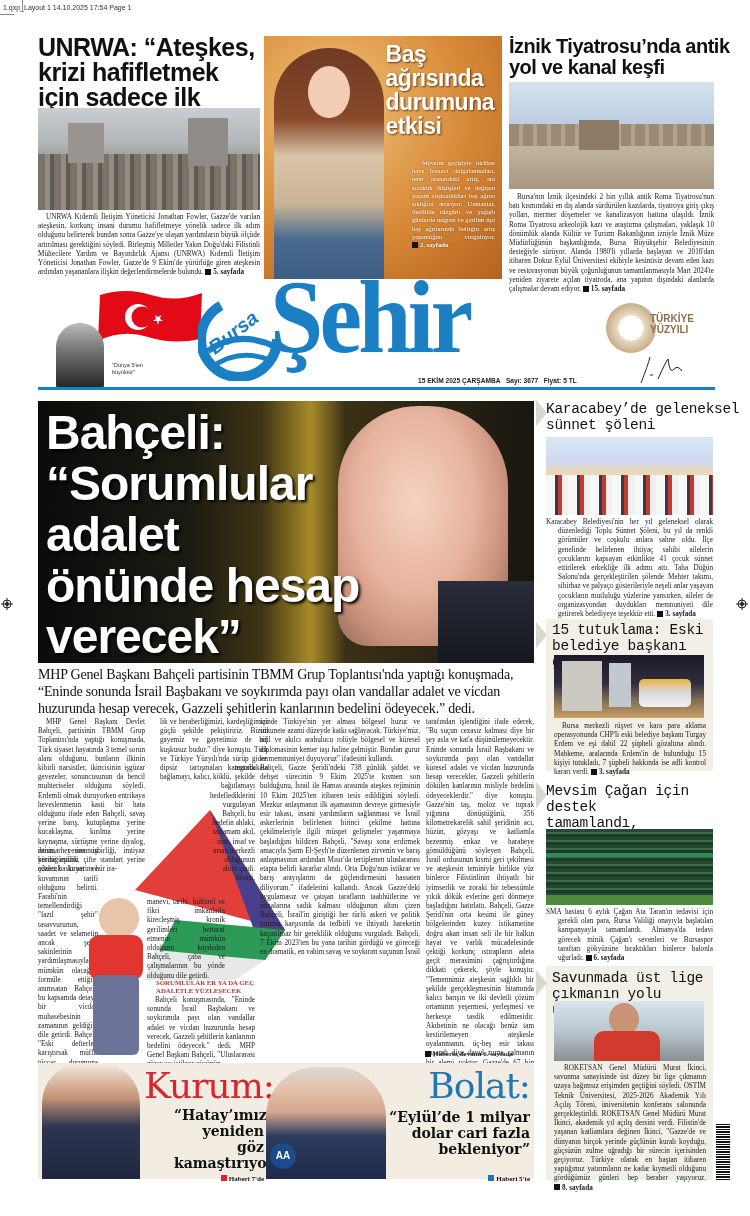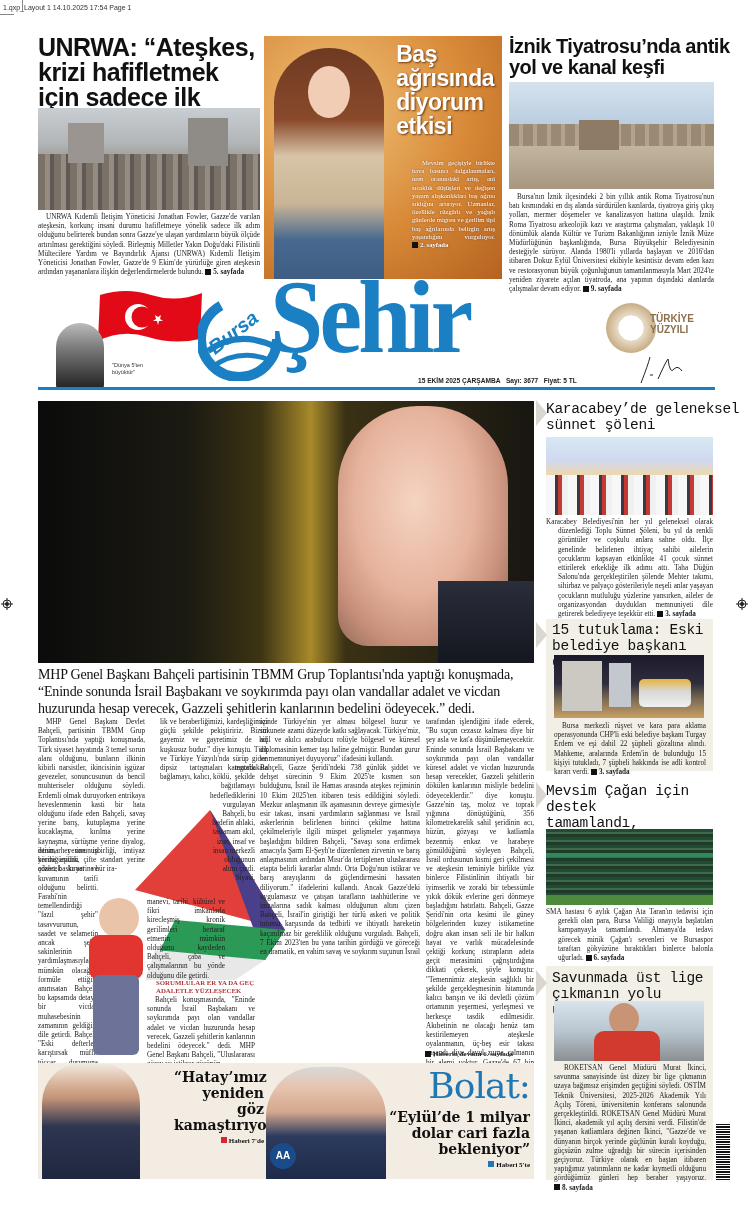--- a/index.html
+++ b/index.html
@@ -47,39 +47,39 @@
   <span>UNRWA Kıdemli İletişim Yöneticisi Jonathan Fowler, Gazze'de varılan ateşkesin, korkunç insani durumu hafifletmeye yönelik sadece ilk adım olduğunu belirterek bundan sonra Gazze'ye ulaşan yardımların büyük ölçüde artırılması gerektiğini söyledi. Birleşmiş Milletler Yakın Doğu'daki Filistinli Mültecilere Yardım ve Bayındırlık Ajansı (UNRWA) Kıdemli İletişim Yöneticisi Jonathan Fowler, Gazze'de 9 Ekim'de yürürlüğe giren ateşkesin ardından yaşananlara ilişkin değerlendirmelerde bulundu.</span>
   <span class="ref">5. sayfada</span>
 </div>
 
 <div class="abs img" style="left:264px;top:36px;width:238px;height:243px;background:radial-gradient(circle at 30% 30%,#f0c27a,#d88a38 55%,#b5621f 100%)">
   <div style="position:absolute;left:10px;top:12px;width:110px;height:240px;border-radius:55px 55px 0 0;background:linear-gradient(180deg,#6e3a22 0%,#8a4a2b 30%,#d8c3a6 45%,#c9b596 65%,#47688f 80%,#3d5b80 100%)"></div>
   <div style="position:absolute;left:44px;top:30px;width:42px;height:52px;border-radius:50%;background:#f1cdb5"></div>
   <div class="hd" style="position:absolute;right:8px;top:6px;text-align:left;color:#fff;font-size:23px;line-height:24px;text-shadow:1px 1px 2px #6b3a12">
     <div>Baş</div>
     <div>ağrısında</div>
-    <div>diyorum</div>
+    <div>durumuna</div>
     <div>etkisi</div>
   </div>
   <div class="txt" style="position:absolute;left:148px;top:123px;width:83px;color:#fff;font-size:6.6px;line-height:8.2px;text-indent:10px;text-shadow:0 0 2px #7a3d10">
     <span>Mevsim geçişiyle birlikte hava basıncı dalgalanmaları, nem oranındaki artış, ani sıcaklık düşüşleri ve değişen yaşam alışkanlıkları baş ağrısı sıklığını artırıyor. Uzmanlar, özellikle rüzgârlı ve yağışlı günlerde migren ve gerilim tipi baş ağrılarında belirgin artış yaşandığını vurguluyor.</span>
     <span class="ref" style="color:#fff">2. sayfada</span>
   </div>
 </div>
 
 <div class="abs" style="left:509px;top:36px;width:235px">
   <div class="hd" style="font-size:20px;line-height:21px">İznik Tiyatrosu’nda antik yol ve kanal keşfi</div>
 </div>
 <div class="abs img" style="left:509px;top:82px;width:205px;height:107px;background:linear-gradient(180deg,#d6e3ee 0%,#b9cde0 40%,#c5b9a2 55%,#a89680 100%)">
   <div style="position:absolute;left:0;top:42px;width:100%;height:22px;background:repeating-linear-gradient(90deg,#9a8a74 0 10px,#b3a38d 10px 14px)"></div>
   <div style="position:absolute;left:70px;top:38px;width:40px;height:30px;background:#8d7b66"></div>
 </div>
 <div class="abs txt" style="left:509px;top:193px;width:205px;text-indent:8px">
   <span>Bursa'nın İznik ilçesindeki 2 bin yıllık antik Roma Tiyatrosu'nun batı kısmındaki en dış alanda sürdürülen kazılarda, tiyatroya giriş çıkış yolları, mermer döşemeler ve kanalizasyon hattına ulaşıldı. İznik Roma Tiyatrosu arkeolojik kazı ve araştırma çalışmaları, yaklaşık 10 dönümlük alanda Kültür ve Turizm Bakanlığının izniyle İznik Müze Müdürlüğünün başkanlığında, Bursa Büyükşehir Belediyesinin desteğiyle sürüyor. Alanda 1980'li yıllarda başlayan ve 2016'dan itibaren Dokuz Eylül Üniversitesi ekibiyle kesintisiz devam eden kazı ve restorasyonun büyük çoğunluğunun tamamlanmasıyla Mart 2024'te yeniden ziyarete açılan tiyatroda, ana yapının dışındaki alanlarda çalışmalar devam ediyor.</span>
-  <span class="ref">9. sayfada</span>
+  <span class="ref">15. sayfada</span>
 </div>
 
 <div class="abs" style="left:38px;top:283px;width:677px;height:107px">
 
   <svg style="position:absolute;left:58px;top:4px" width="110" height="60" viewBox="0 0 110 60">
     <path d="M4 8 Q30 0 55 8 T106 6 L104 52 Q78 58 52 50 T2 54 Z" fill="#e30a17"></path>
     <circle cx="42" cy="30" r="13" fill="#fff"></circle>
       <circle cx="46" cy="30" r="10.5" fill="#e30a17"></circle>
     <path d="M62 30 l3 -2 l-1 4 l3 2 l-4 0 l-1 4 l-1 -4 l-4 0 l3 -2 l-1 -4z" fill="#fff"></path>
   </svg>
@@ -107,20 +107,27 @@
     <span>15 EKİM 2025 ÇARŞAMBA</span>&nbsp;&nbsp;
     <span>Sayı: 3677</span>&nbsp;&nbsp;
     <span>Fiyat: 5 TL</span>
   </div>
   <div style="position:absolute;left:0;top:104px;width:677px;height:3px;background:#1a7fc3"></div>
 </div>
 
 <div class="abs img" style="left:38px;top:401px;width:496px;height:262px;background:linear-gradient(90deg,#0b0b0b 0%,#1b1a12 30%,#3d3414 45%,#a88a2a 55%,#3a3115 62%,#181611 100%)">
   <div style="position:absolute;left:300px;top:5px;width:170px;height:240px;border-radius:80px 80px 30px 30px;background:radial-gradient(ellipse at 45% 40%,#f5d4c2 0%,#e6b39d 45%,#c8907a 70%,#7c5a4d 100%)"></div>
   <div style="position:absolute;left:400px;top:180px;width:96px;height:82px;background:linear-gradient(180deg,#2a2d3a,#15171f)"></div>
+  <div class="hd" style="position:absolute;left:8px;top:6px;color:#fff;font-size:48px;line-height:51px;letter-spacing:-1px;text-shadow:2px 2px 3px #000">
+    <div>Bahçeli:</div>
+    <div>“Sorumlular</div>
+    <div>adalet</div>
+    <div>önünde hesap</div>
+    <div>verecek”</div>
+  </div>
 </div>
 <div class="abs" style="left:38px;top:666px;width:496px;font:14px/17px 'Liberation Serif',serif;color:#111;letter-spacing:-0.2px">MHP Genel Başkanı Bahçeli partisinin TBMM Grup Toplantısı'nda yaptığı konuşmada, “Eninde sonunda İsrail Başbakanı ve soykırımda payı olan vandallar adalet ve vicdan huzurunda hesap verecek, Gazzeli şehitlerin kanlarının bedelini ödeyecek.” dedi.</div>
 
 <div class="abs txt" style="left:38px;top:718px;width:107px;text-indent:8px">MHP Genel Başkanı Devlet Bahçeli, partisinin TBMM Grup Toplantısı'nda yaptığı konuşmada, Türk siyaset hayatında 3 temel sorun alanı olduğunu, bunların ilkinin kibirli narsistler, ikincisinin işgüzar gevezeler, sonuncusunun da bencil muhteriseler olduğunu söyledi. Erdemli olmak duruyorken entrikaya heveslenmenin kasti bir hata olduğunu ifade eden Bahçeli, savaş yerine barış, kutuplaşma yerine kucaklaşma, kırılma yerine kaynaşma, sürtüşme yerine diyalog, istismar yerine işbirliği, imtiyaz yerine eşitlik, çifte standart yerine adalet, baskı yerine hür ira-</div>
 <div class="abs txt" style="left:38px;top:847px;width:60px">denin, her sorunun kördüğümünü çözecek kıraat ve kuvamının tarifi olduğunu belirtti. Farabi'nin temellendirdiği "fazıl şehir" tasavvurunun, saadet ve selametin ancak şehir sakinlerinin yardımlaşmasıyla mümkün olacağını formüle ettiğini anımsatan Bahçeli, bu kapsamda detaylı bir vicdan muhasebesinin zamanının geldiğini dile getirdi. Bahçeli, "Eski defterleri karıştırsak müflis tüccar durumuna düşeriz. Gönüllere karışırsak, gönüllerle kavuşursak milli bir-</div>
 
 <div class="abs" style="left:75px;top:810px;width:175px;height:250px">
   <svg width="175" height="170" viewBox="0 0 175 170" style="position:absolute;left:40px;top:0">
     <path d="M20 80 L95 0 L170 120 Z" fill="#e23f3a"></path>
     <path d="M95 0 L170 120 L150 150 Z" fill="#4a3f8a"></path>
@@ -194,24 +201,25 @@
   <span>ROKETSAN Genel Müdürü Murat İkinci, savunma sanayisinde üst düzey bir lige çıkmanın uzaya bağımsız erişimden geçtiğini söyledi. OSTİM Teknik Üniversitesi, 2025-2026 Akademik Yılı Açılış Töreni, üniversitenin konferans salonunda gerçekleştirildi. ROKETSAN Genel Müdürü Murat İkinci, akademik yıl açılış dersini verdi. Filistin'de yaşanan katliamlara değinen İkinci, "Gazze'de ve dünyanın birçok yerinde güçlünün kuralı koyduğu, güçsüzün zulme uğradığı bir sürecin içerisinden geçiyoruz. Türkiye olarak en baştan itibaren yaptığımız yatırımların ne kadar kıymetli olduğunu gördüğümüz günleri hep beraber yaşıyoruz.</span>
   <span class="ref">8. sayfada</span>
 </div>
 
 <div class="abs" style="left:716px;top:1124px;width:14px;height:56px;background:repeating-linear-gradient(180deg,#111 0 1px,#fff 1px 2px,#111 2px 4px,#fff 4px 5px)"></div>
 
 <div class="abs" style="left:38px;top:1063px;width:496px;height:116px;background:#f3ece3">
 
   <div style="position:absolute;left:4px;top:0;width:98px;height:116px;background:linear-gradient(180deg,#f3ece3 0%,#d8b49b 18%,#c49478 30%,#2d3550 55%,#1f2740 100%);border-radius:40px 40px 0 0"></div>
   <div style="position:absolute;left:106px;top:4px;width:120px;text-align:right">
+    <div style="font:36px/38px 'DejaVu Serif',serif;color:#d7262e;letter-spacing:-1px">Kurum:</div>
     <div style="font:bold 14px/16px 'DejaVu Serif',serif;color:#111;margin-top:2px;padding-left:30px">“Hatay’ımız yeniden göz kamaştırıyor”</div>
     <div style="font:bold 7px 'Liberation Serif',serif;margin-top:4px"><span style="display:inline-block;width:6px;height:6px;background:#d7262e;margin-right:2px"></span><span>Haberi 7'de</span></div>
   </div>
 
   <div style="position:absolute;left:228px;top:4px;width:120px;height:112px;border-radius:50px 50px 0 0;background:linear-gradient(180deg,#d8d8d8 0%,#e6c4ae 18%,#d4a88e 40%,#2c3a5e 62%,#1e2a48 100%)"></div>
   <div style="position:absolute;left:232px;top:80px;width:26px;height:26px;border-radius:50%;background:#1a4b8a;color:#fff;font:bold 10px/26px 'Liberation Sans',sans-serif;text-align:center">AA</div>
   <div style="position:absolute;left:336px;top:4px;width:156px;text-align:right">
     <div style="font:36px/38px 'DejaVu Serif',serif;color:#1f77b4;letter-spacing:-1px">Bolat:</div>
     <div style="font:bold 14px/16px 'DejaVu Serif',serif;color:#111;margin-top:4px;padding-left:10px">“Eylül’de 1 milyar dolar cari fazla bekleniyor”</div>
-    <div style="font:bold 7px 'Liberation Serif',serif;margin-top:4px"><span style="display:inline-block;width:6px;height:6px;background:#1f77b4;margin-right:2px"></span><span>Haberi 5'te</span></div>
+    <div style="font:bold 7px 'Liberation Serif',serif;margin-top:18px"><span style="display:inline-block;width:6px;height:6px;background:#1f77b4;margin-right:2px"></span><span>Haberi 5'te</span></div>
   </div>
 </div>
 
 </body></html>

